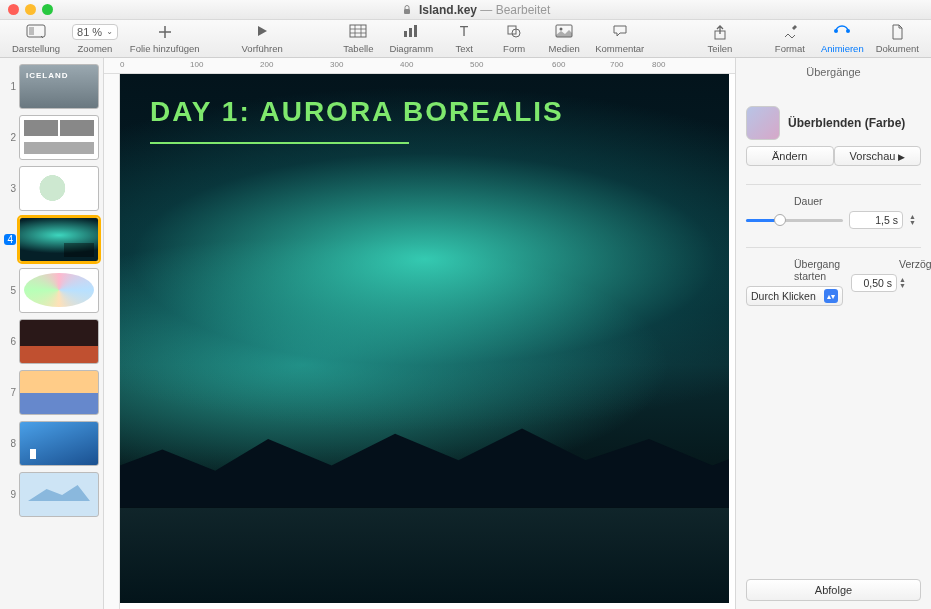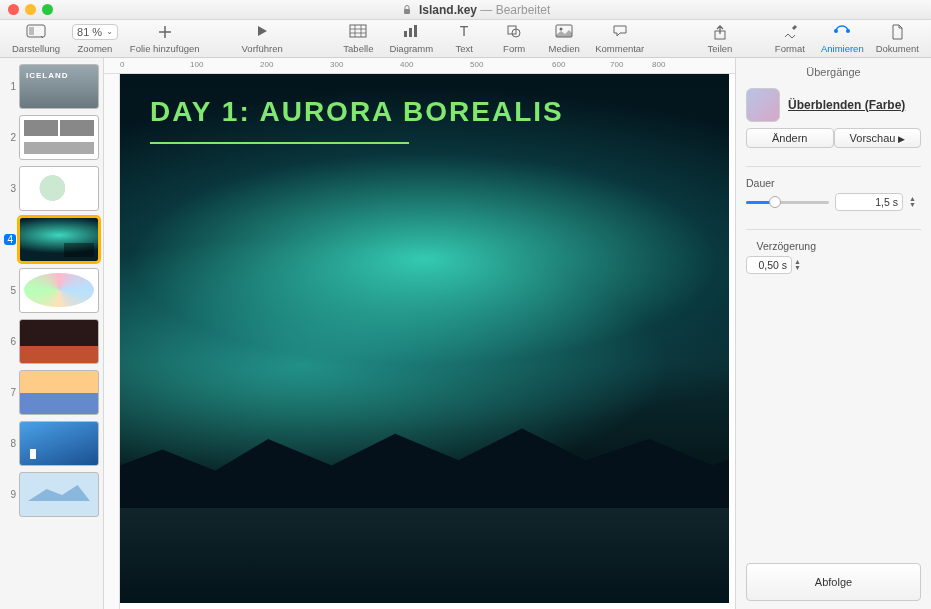--- a/index.html
+++ b/index.html
@@ -48,44 +48,44 @@
     radial-gradient(ellipse 100% 40% at 30% 55%, rgba(50,200,180,0.7), rgba(4,16,24,0) 60%),
     linear-gradient(#03141c 0%, #052028 45%, #0a2a30 55%, #000 100%);
   }
   .mountains{position:absolute;left:0;right:0;bottom:18%;height:20%;}
   .water{position:absolute;left:0;right:0;bottom:0;height:18%; background:linear-gradient(#10252a,#03141a); }
   .slide-title { position:absolute; top:22px; left:30px; color:#7fe86d; font-size:28px; font-weight:700; letter-spacing:2px; font-family: "Arial Black", Arial, sans-serif;}
   .slide-rule{ position:absolute; top:68px; left:30px; right:320px; height:2px; background:#7fe86d;}
 
   
   .inspector { width: 196px; background:#f6f6f6; border-left:1px solid #d8d8d8; padding:8px 10px; display:flex; flex-direction:column;}
-  .insp-title { text-align:center; font-size:11px; color:#666; margin-bottom:10px;}
-  .trans-head { display:flex; align-items:center; gap:8px; margin-bottom:6px;text-decoration:underline;}
+  .insp-title { text-align:center; font-size:11px; color:#666; margin-bottom:28px;}
+  .trans-head { display:flex; align-items:center; gap:8px; margin-bottom:6px;}
   .trans-swatch{ width:34px; height:34px; border-radius:6px; background:linear-gradient(135deg,#b8c4e6,#d6a8c8); border:1px solid #ccc;}
   .trans-name{ font-weight:600; font-size:12px;}
   .btn-row{display:flex; margin-bottom:14px;}
   .mac-btn{ flex:1; font-size:11px; padding:3px 6px; background:linear-gradient(#fff,#f1f1f1); border:1px solid #ccc; border-radius:4px; text-align:center;}
   .mac-btn.play::after{content:" ▶"; font-size:9px;}
-  .field-lbl{ font-size:10.5px; color:#555; margin-bottom:4px;}
+  .field-lbl{ font-size:10.5px; color:#555; margin-bottom:4px;margin-left:48px;}
   .slider-row{ display:flex; align-items:center; gap:6px; margin-bottom:14px;}
   .slider{ flex:1; height:3px; background:#c8c8c8; border-radius:2px; position:relative;}
   .slider .fill{position:absolute;left:0;top:0;bottom:0;width:35%;background:#2a7fff;border-radius:2px;}
   .slider .knob{position:absolute;left:35%;top:50%;width:12px;height:12px;background:#fff;border:1px solid #aaa;border-radius:50%;transform:translate(-50%,-50%);} 
-  .stepper{ width:68px; font-size:10.5px; padding:2px 4px; border:1px solid #ccc; border-radius:4px; background:#fff; text-align:right;}
+  .stepper{ width:54px; font-size:10.5px; padding:2px 4px; border:1px solid #ccc; border-radius:4px; background:#fff; text-align:right;}
   .stepper-arrows{width:12px;display:flex;flex-direction:column;font-size:7px;color:#666;line-height:6px;}
   .color-row{display:flex;align-items:center;justify-content:space-between;margin-bottom:14px;}
   .color-well{width:40px;height:16px;background:#000;border:1px solid #888;border-radius:3px;}
   .color-wheel{width:16px;height:16px;border-radius:50%;background:conic-gradient(red,yellow,lime,cyan,blue,magenta,red);border:1px solid #aaa;margin-left:4px;}
   .divider{height:1px;background:#ddd;margin:4px 0 10px;}
   .two-col{display:flex;gap:8px;}
   .two-col>div{flex:1;}
   .select{font-size:10.5px;padding:2px 4px;border:1px solid #ccc;border-radius:4px;background:linear-gradient(#fff,#f0f0f0);display:flex;align-items:center;justify-content:space-between;}
   .select .chev{width:14px;height:14px;background:#3b7ff5;border-radius:3px;color:#fff;font-size:8px;display:flex;align-items:center;justify-content:center;flex-direction:column;line-height:5px;}
   .insp-spacer{flex:1;}
-  .order-btn{font-size:11px;padding:12px;background:linear-gradient(#fff,#f1f1f1);border:1px solid #ccc;border-radius:4px;text-align:center;}
+  .order-btn{font-size:11px;padding:4px;background:linear-gradient(#fff,#f1f1f1);border:1px solid #ccc;border-radius:4px;text-align:center;}
 
   svg { display:block; }
 </style>
 </head>
 <body>
 
 <div class="titlebar">
   <div class="traffic">
     <div class="dot red"></div>
     <div class="dot yellow"></div>
@@ -349,20 +349,27 @@
       <div class="stepper-arrows">
           <span>▲</span>
           <span>▼</span>
         </div>
     </div>
 
 
     <div class="divider"></div>
 
     <div class="two-col">
+      <div>
+        <div class="field-lbl">Übergang starten</div>
+        <div class="select">
+          <span>Durch Klicken</span>
+          <span class="chev">▴▾</span>
+        </div>
+      </div>
       <div style="max-width:70px">
         <div class="field-lbl" style="text-align:right">Verzögerung</div>
         <div style="display:flex;align-items:center;gap:2px;">
           <div class="stepper" style="width:46px">0,50 s</div>
           <div class="stepper-arrows">
               <span>▲</span>
               <span>▼</span>
             </div>
         </div>
       </div>

